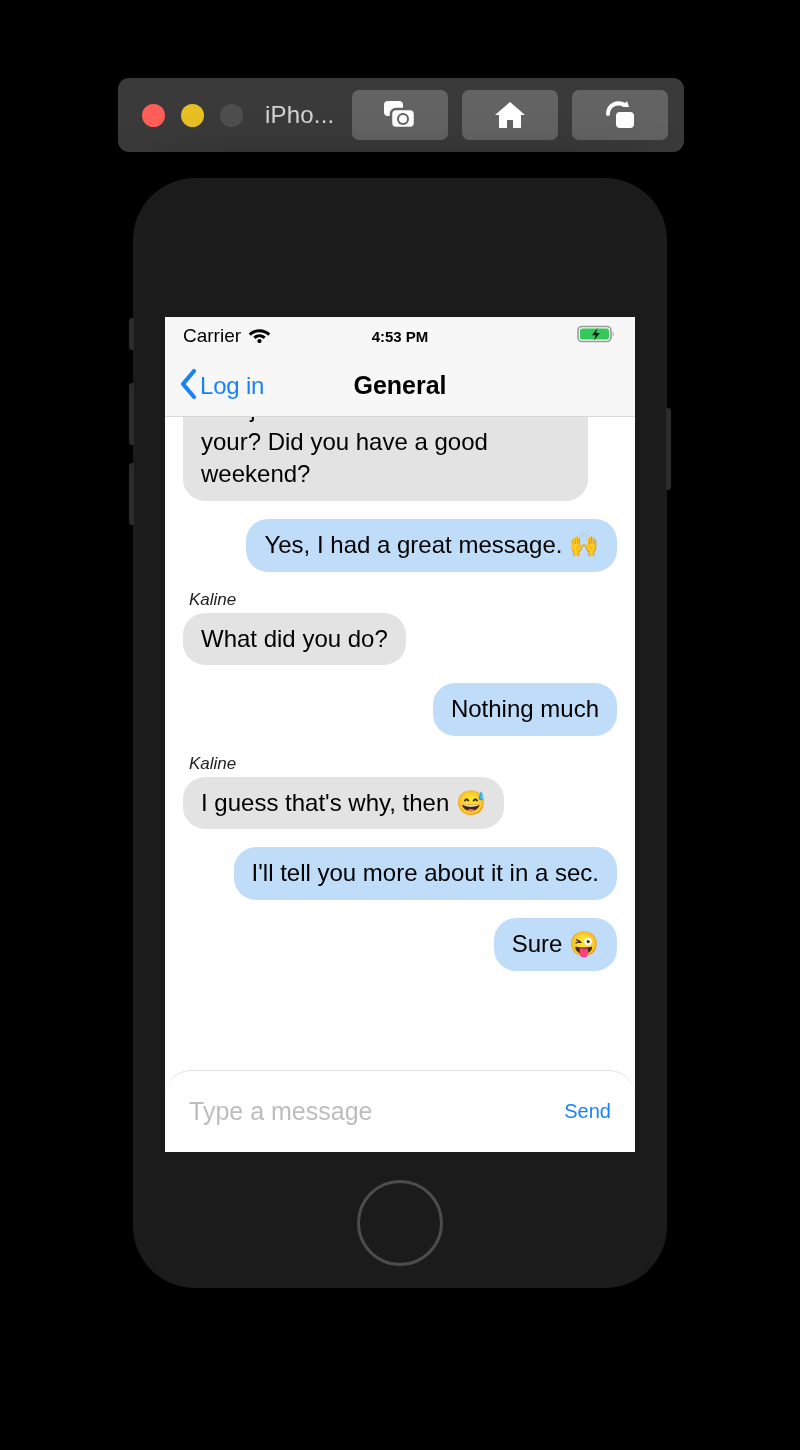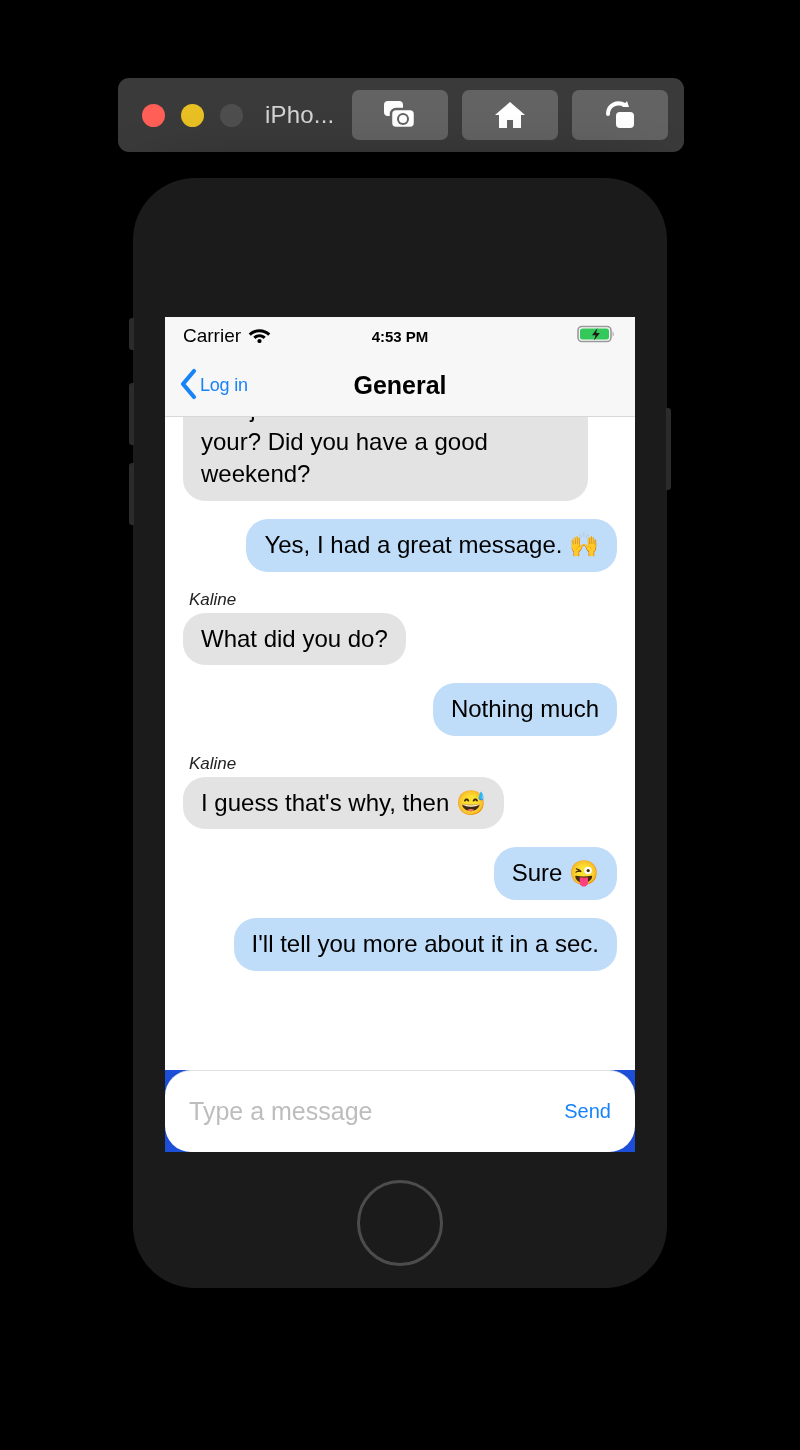--- a/index.html
+++ b/index.html
@@ -134,21 +134,21 @@
     box-sizing: border-box;
   }
 
   
   .screen {
     position: absolute;
     left: 32px;
     top: 139px;
     width: 470px;
     height: 835px;
-    background: #1d4ed8;
+    background: #ffffff;
     overflow: hidden;
     display: flex;
     flex-direction: column;
     justify-content: center;
   }
 
   
   .statusbar {
     height: 38px;
     background: #f7f7f7;
@@ -198,21 +198,21 @@
     flex: 0 0 auto;
   }
   .nav-back {
     display: flex;
     align-items: center;
     gap: 3px;
     color: #1783f7;
     z-index: 2;
   }
   .nav-back-label {
-    font-size: 18px;
+    font-size: 24px;
     color: #1783f7;
     letter-spacing: -0.2px;
   }
   .nav-title {
     position: absolute;
     left: 0; right: 0;
     text-align: center;
     font-size: 25px;
     font-weight: 700;
     color: #000;
@@ -391,24 +391,24 @@
             <div class="bubble them">What did you do?</div>
           </div>
           <div class="msg-row me">
             <div class="bubble me">Nothing much</div>
           </div>
           <div class="msg-row them">
             <div class="sender">Kaline</div>
             <div class="bubble them">I guess that's why, then 😅</div>
           </div>
           <div class="msg-row me">
+            <div class="bubble me">I'll tell you more about it in a sec.</div>
+          </div>
+          <div class="msg-row me">
             <div class="bubble me">Sure 😜</div>
-          </div>
-          <div class="msg-row me">
-            <div class="bubble me">I'll tell you more about it in a sec.</div>
           </div>
         </div>
 
       <div class="inputbar">
         <input class="msg-input" type="text" placeholder="Type a message" style="">
         <button class="send-btn">Send</button>
       </div>
 
     </div>
 

